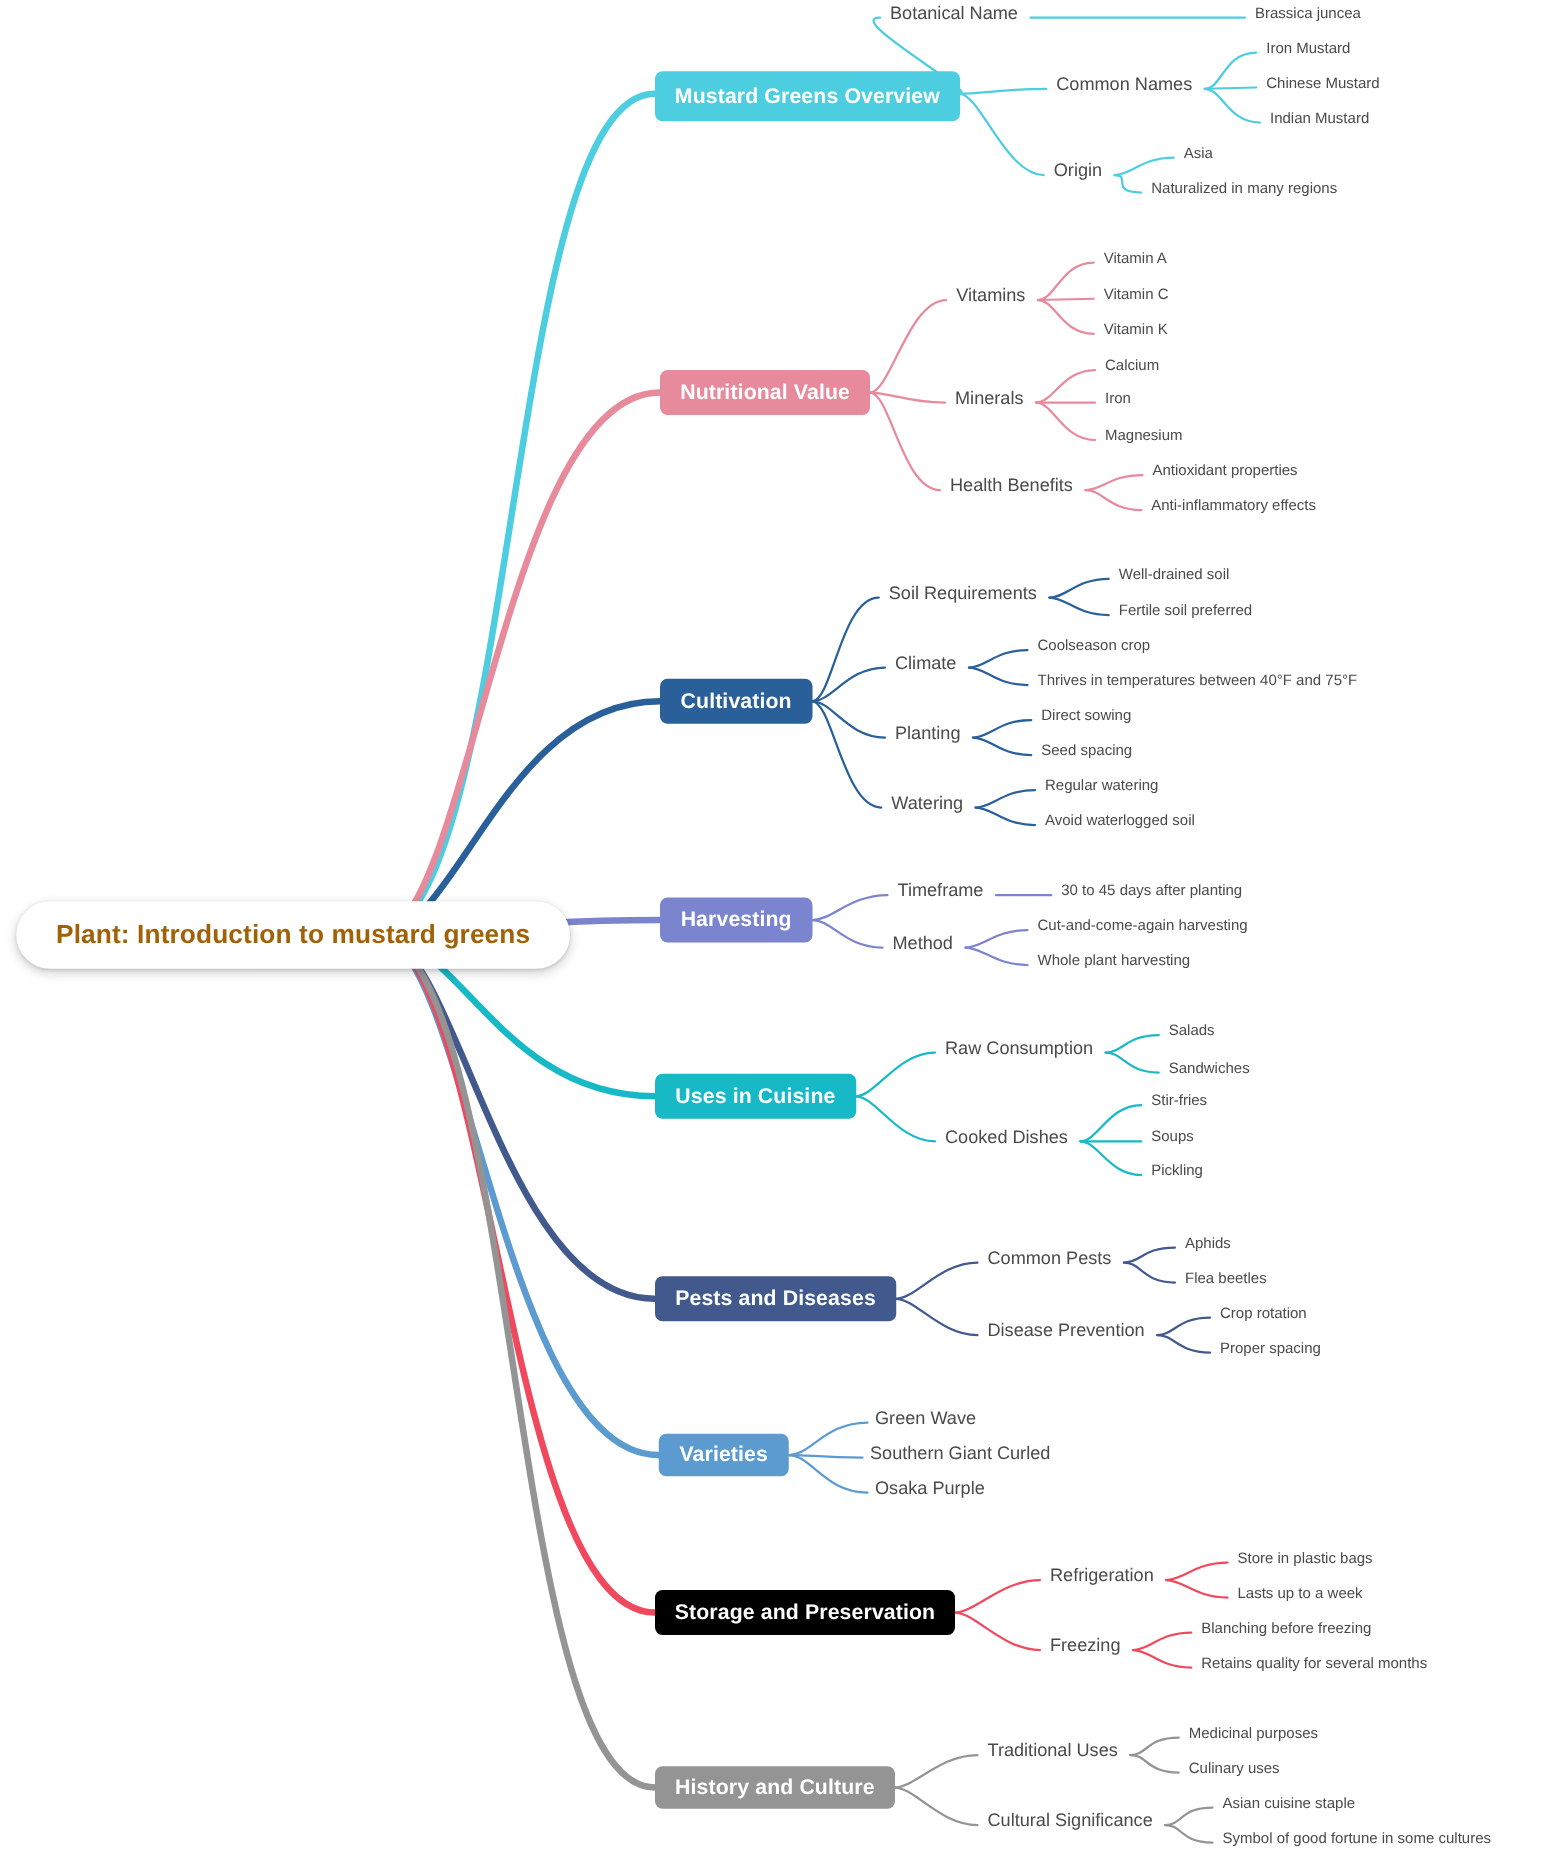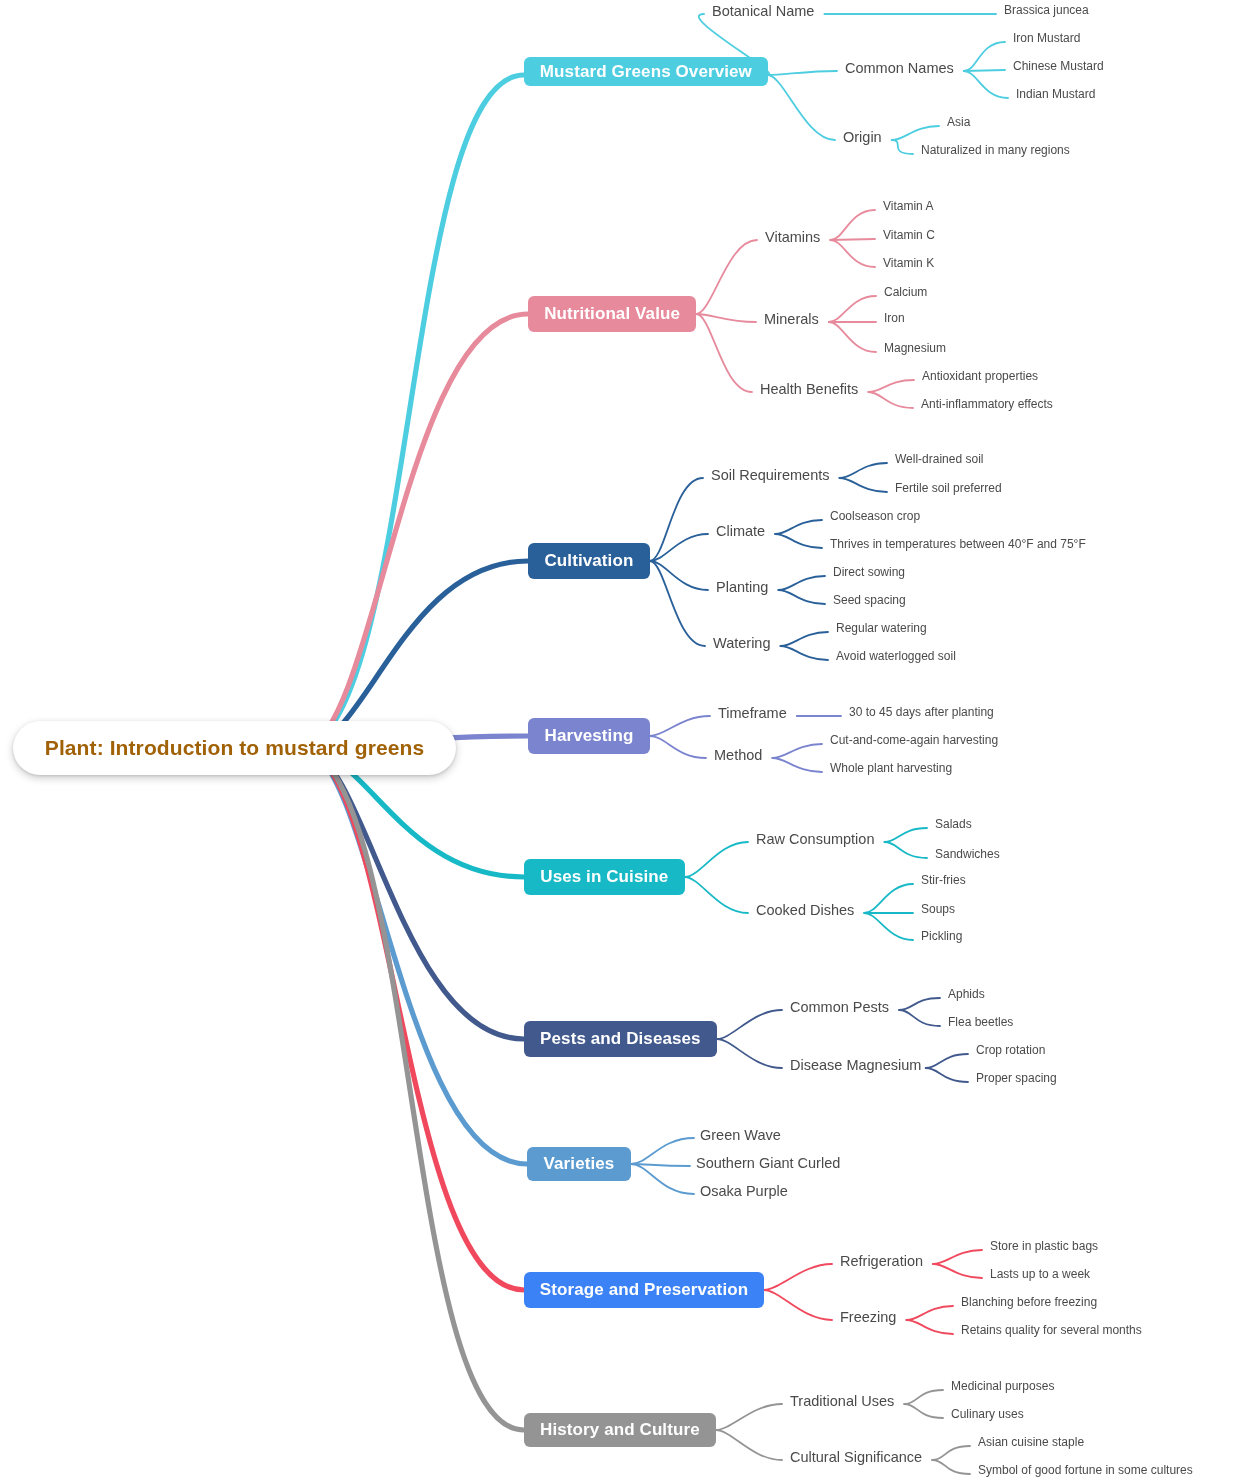--- a/index.html
+++ b/index.html
@@ -131,21 +131,21 @@
       <path d="M 715.75 1430 C 731.75 1430, 752 1460, 782 1460" stroke="#949494" stroke-width="1.8" fill="none" stroke-linecap="round"></path>
       <path d="M 932.1875 1460 C 946.1875 1460, 944 1446, 970 1446" stroke="#949494" stroke-width="1.8" fill="none" stroke-linecap="round"></path>
       <path d="M 932.1875 1460 C 946.1875 1460, 944 1474, 970 1474" stroke="#949494" stroke-width="1.8" fill="none" stroke-linecap="round"></path>
     </svg>
 
   <div class="root-node">
     <span class="root-label">Plant: Introduction to mustard greens</span>
   </div>
 
   <div id="nodes-layer">
-      <div class="branch-node" style="left: 524px; top: 57px; width: 243.766px; height: 29px; background: rgb(77, 205, 224);">
+      <div class="branch-node" style="left: 524px; top: 57px; width: 243.766px; height: 40px; background: rgb(77, 205, 224);">
         <span class="branch-label">Mustard Greens Overview</span>
       </div>
       <div class="node-text lvl2" style="left: 712px; top: 4px;">Botanical Name</div>
       <div class="node-text lvl3" style="left: 1004px; top: 4px;">Brassica juncea</div>
       <div class="node-text lvl2" style="left: 845px; top: 61px;">Common Names</div>
       <div class="node-text lvl3" style="left: 1013px; top: 32px;">Iron Mustard</div>
       <div class="node-text lvl3" style="left: 1013px; top: 60px;">Chinese Mustard</div>
       <div class="node-text lvl3" style="left: 1016px; top: 88px;">Indian Mustard</div>
       <div class="node-text lvl2" style="left: 843px; top: 130px;">Origin</div>
       <div class="node-text lvl3" style="left: 947px; top: 116px;">Asia</div>
@@ -196,30 +196,30 @@
       <div class="node-text lvl2" style="left: 756px; top: 903px;">Cooked Dishes</div>
       <div class="node-text lvl3" style="left: 921px; top: 874px;">Stir-fries</div>
       <div class="node-text lvl3" style="left: 921px; top: 903px;">Soups</div>
       <div class="node-text lvl3" style="left: 921px; top: 930px;">Pickling</div>
       <div class="branch-node" style="left: 524px; top: 1021px; width: 192.766px; height: 36px; background: rgb(65, 89, 140);">
         <span class="branch-label">Pests and Diseases</span>
       </div>
       <div class="node-text lvl2" style="left: 790px; top: 1000px;">Common Pests</div>
       <div class="node-text lvl3" style="left: 948px; top: 988px;">Aphids</div>
       <div class="node-text lvl3" style="left: 948px; top: 1016px;">Flea beetles</div>
-      <div class="node-text lvl2" style="left: 790px; top: 1058px;">Disease Magnesium</div>
+      <div class="node-text lvl2" style="left: 790px; top: 1058px;">Disease Prevention</div>
       <div class="node-text lvl3" style="left: 976px; top: 1044px;">Crop rotation</div>
       <div class="node-text lvl3" style="left: 976px; top: 1072px; text-align: center;">Proper spacing</div>
       <div class="branch-node" style="left: 527px; top: 1147px; width: 103.953px; height: 34px; background: rgb(91, 155, 208);">
         <span class="branch-label">Varieties</span>
       </div>
       <div class="node-text lvl2" style="left: 700px; top: 1128px;">Green Wave</div>
       <div class="node-text lvl2" style="left: 696px; top: 1156px;">Southern Giant Curled</div>
       <div class="node-text lvl2" style="left: 700px; top: 1184px;">Osaka Purple</div>
-      <div class="branch-node" style="left: 524px; top: 1272px; width: 239.969px; height: 36px; background: #3b82f6;">
+      <div class="branch-node" style="left: 524px; top: 1272px; width: 239.969px; height: 36px; background: #000000;">
         <span class="branch-label">Storage and Preservation</span>
       </div>
       <div class="node-text lvl2" style="left: 840px; top: 1254px;">Refrigeration</div>
       <div class="node-text lvl3" style="left: 990px; top: 1240px;">Store in plastic bags</div>
       <div class="node-text lvl3" style="left: 990px; top: 1268px;">Lasts up to a week</div>
       <div class="node-text lvl2" style="left: 840px; top: 1310px;">Freezing</div>
       <div class="node-text lvl3" style="left: 961px; top: 1296px;">Blanching before freezing</div>
       <div class="node-text lvl3" style="left: 961px; top: 1324px;">Retains quality for several months</div>
       <div class="branch-node" style="left: 524px; top: 1413px; width: 191.75px; height: 34px; background: rgb(148, 148, 148);">
         <span class="branch-label">History and Culture</span>

